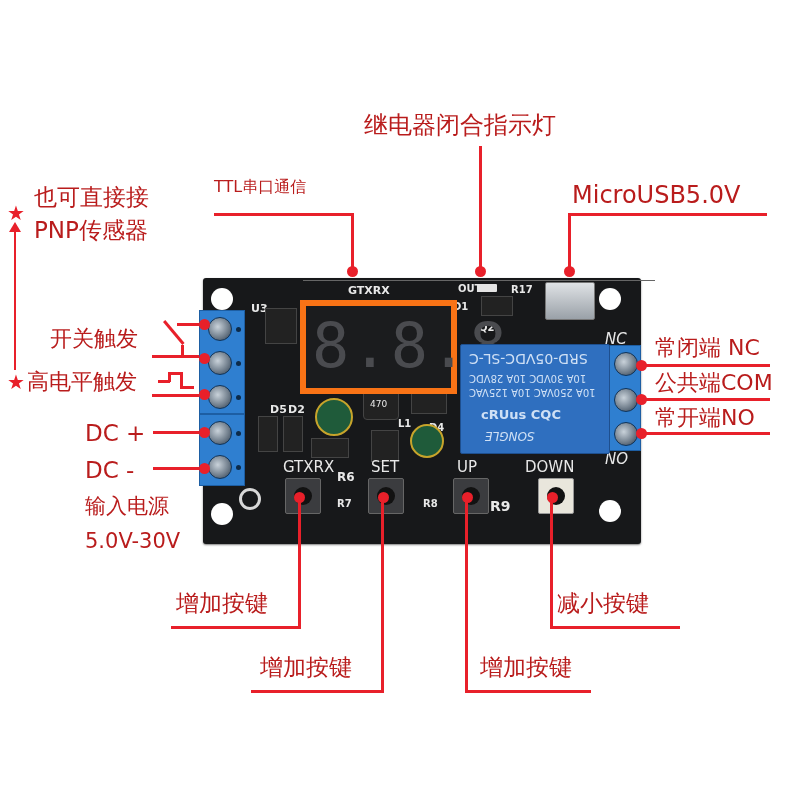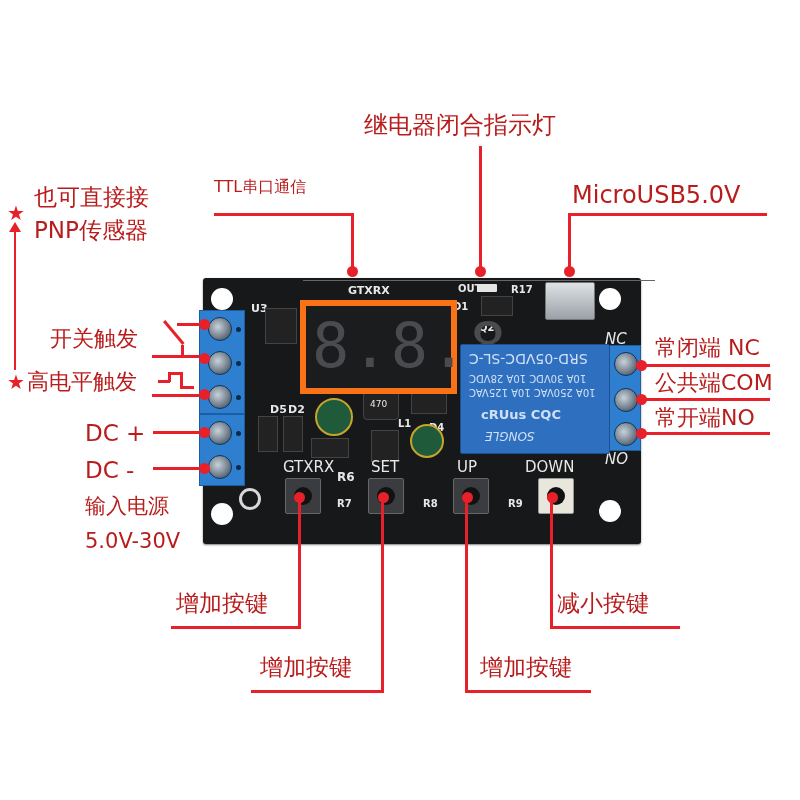--- a/index.html
+++ b/index.html
@@ -146,21 +146,21 @@
   <div class="silk big" style="left:168px;top:180px;">SET</div>
   <div class="btn" style="left:165px;top:200px;">
       <div class="cap"></div>
     </div>
   <div class="silk" style="left:220px;top:220px;font-size:10px;">R8</div>
 
   <div class="silk big" style="left:254px;top:180px;">UP</div>
   <div class="btn" style="left:250px;top:200px;">
       <div class="cap"></div>
     </div>
-  <div class="silk" style="left:305px;top:220px;font-size:10px;">R9</div>
+  <div class="silk" style="left:287px;top:220px;font-size:14px;">R9</div>
 
   <div class="silk big" style="left:322px;top:180px;">DOWN</div>
   <div class="btn white" style="left:335px;top:200px;">
       <div class="cap"></div>
     </div>
 </div>
 
 <div class="usb"></div>
 
 <div class="digit-wrap">

